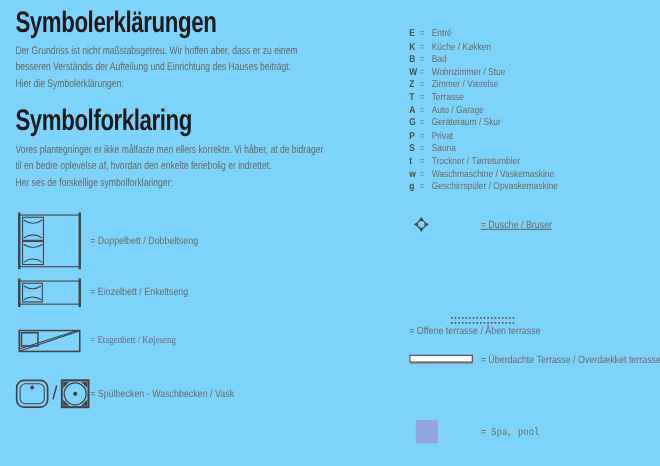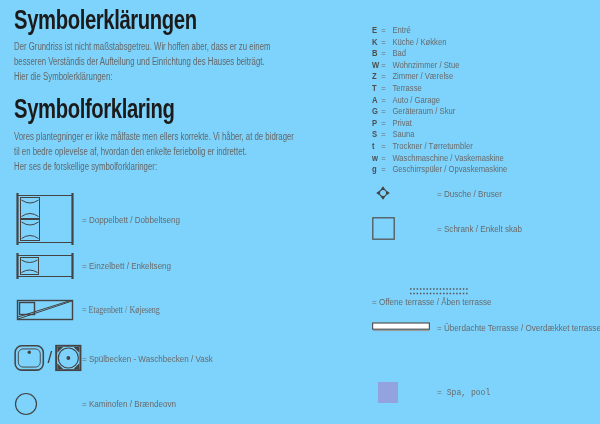--- a/index.html
+++ b/index.html
@@ -180,50 +180,34 @@
         <path d="M2.5 2.5 L8.5 2.5 L2.5 8.5 Z" fill="#444"></path>
         <path d="M25.5 2.5 L19.5 2.5 L25.5 8.5 Z" fill="#444"></path>
         <path d="M2.5 25.5 L8.5 25.5 L2.5 19.5 Z" fill="#444"></path>
         <path d="M25.5 25.5 L19.5 25.5 L25.5 19.5 Z" fill="#444"></path>
         <circle cx="14" cy="14" r="2" fill="#444"></circle>
       </svg>
     </span>
     <span class="lbl">= Spülbecken - Waschbecken / Vask</span>
   </div>
 
-  <div class="lrow left" style="top:391px;height:25px;">
-    <span class="sym">
-      <svg width="24" height="24" viewBox="0 0 24 24">
-        <circle cx="12" cy="12" r="10.5" fill="none" stroke="#444" stroke-width="1.2"></circle>
-      </svg>
-    </span>
-    <span class="lbl">= Kaminofen / Brændeovn</span>
-  </div>
-
-  <div class="lrow right" style="top:184px;height:18px;">
+
+  <div class="lrow right" style="top:195px;height:18px;text-decoration:underline;">
     <span class="sym2">
       <svg width="14" height="14" viewBox="0 0 14 14" style="margin-left:4px;">
         <circle cx="7" cy="7" r="3.6" fill="none" stroke="#444" stroke-width="1.2"></circle>
         <path d="M7 0.2 L9 3 L5 3 Z" fill="#444"></path>
         <path d="M7 13.8 L9 11 L5 11 Z" fill="#444"></path>
         <path d="M0.2 7 L3 5 L3 9 Z" fill="#444"></path>
         <path d="M13.8 7 L11 5 L11 9 Z" fill="#444"></path>
       </svg>
     </span>
     <span class="lbl">= Dusche / Bruser</span>
   </div>
 
-  <div class="lrow right" style="top:216px;height:24px;">
-    <span class="sym2">
-      <svg width="23" height="23" viewBox="0 0 23 23">
-        <rect x="0.8" y="0.8" width="21.4" height="21.4" fill="none" stroke="#555" stroke-width="1.3"></rect>
-      </svg>
-    </span>
-    <span class="lbl">= Schrank / Enkelt skab</span>
-  </div>
 
 
   <div class="lrow right" style="top:287px;height:14px;flex-direction:column;">
     <span class="sym2">
       <svg width="58" height="9" viewBox="0 0 58 9">
         <line x1="0" y1="2" x2="58" y2="2" stroke="#555" stroke-width="1.7" stroke-dasharray="1.5 1.8"></line>
         <line x1="0" y1="6.5" x2="58" y2="6.5" stroke="#555" stroke-width="1.7" stroke-dasharray="1.5 1.8"></line>
       </svg>
     </span>
     <span class="lbl">= Offene terrasse / Åben terrasse</span>

